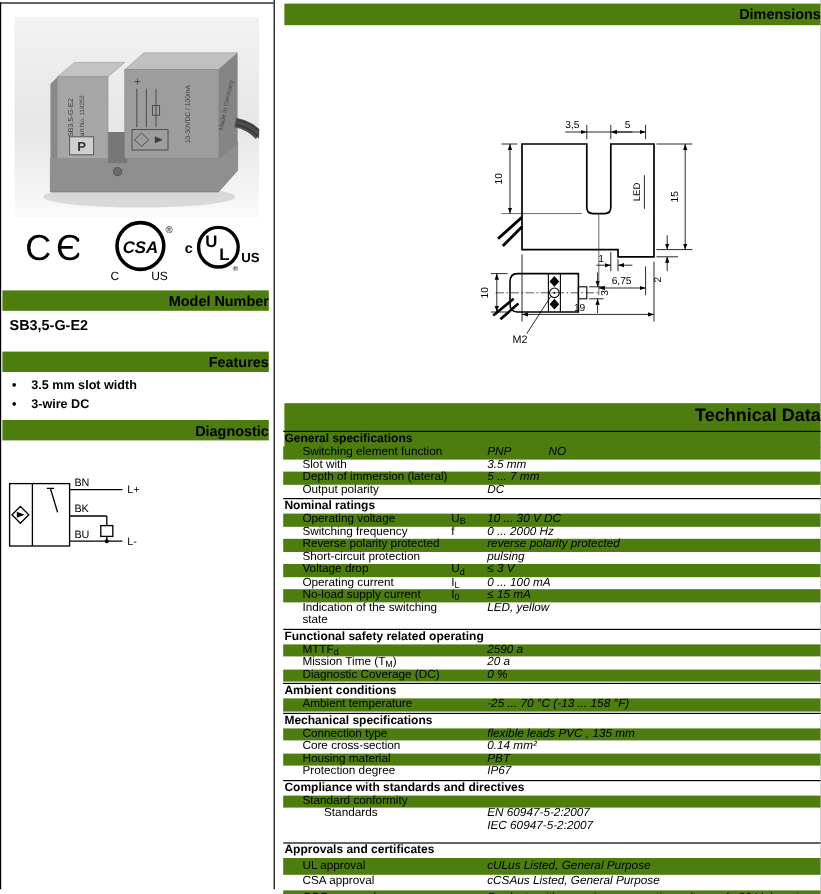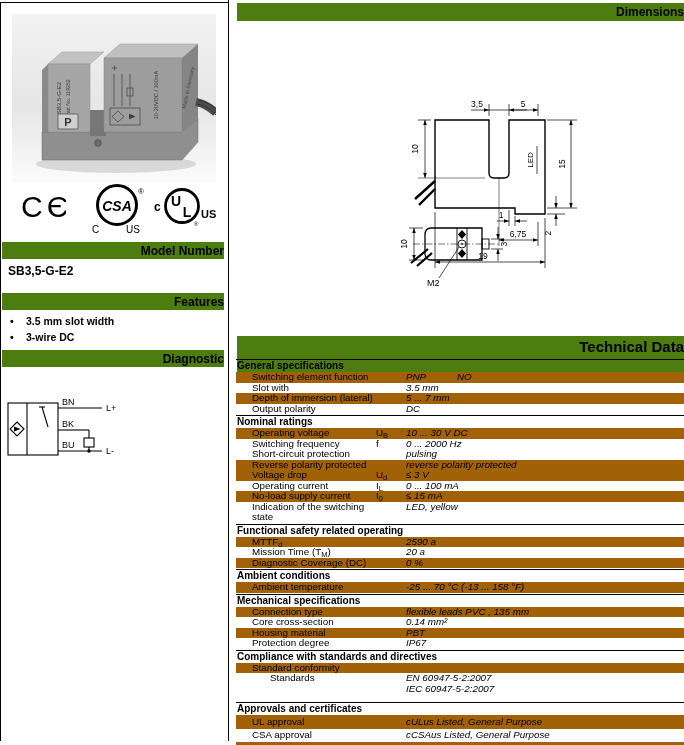--- a/index.html
+++ b/index.html
@@ -17,21 +17,21 @@
   .model-value{position:absolute;left:8px;top:264px;font-size:12px;font-weight:bold;}
   .features{position:absolute;left:8px;top:313px;width:210px;}
   .feature-item{display:flex;font-size:10.5px;font-weight:bold;line-height:16px;}
   .feature-item .dot{width:16px;padding-left:2px;}
 
   
   .tech-table{position:absolute;left:236px;top:358px;width:448px;font-size:9.8px;}
   .sec-header{border-top:1px solid #000;margin-top:1px;padding:1px 0 1px 1px;
               font-weight:bold;font-size:10px;line-height:10px;}
   .spec-row{display:flex;min-height:10.5px;line-height:10.5px;}
-  .spec-row.shade{background:#a16207;}
+  .spec-row.shade{background:#4d7c0f;}
   .spec-row.tall{padding:1.5px 0;}
   .spec-row .c-label{width:140px;padding-left:16px;box-sizing:border-box;flex:0 0 auto;}
   .spec-row.indent2 .c-label{padding-left:34px;}
   .spec-row .c-sym{width:30px;flex:0 0 auto;}
   .spec-row .c-val{flex:1 1 auto;padding-right:2px;font-style:italic;}
   .spec-row .v1{display:inline-block;min-width:51px;}
   .spec-row sub{font-size:7.5px;vertical-align:-2px;line-height:0;}
   .gap-after{margin-bottom:8px;}
 
   svg text{font-family:"Liberation Sans",sans-serif;}
@@ -276,29 +276,29 @@
       <div class="spec-row shade">
         <span class="c-label">Operating voltage</span>
         <span class="c-sym">U<sub>B</sub></span>
         <span class="c-val">10 ... 30 V DC</span>
       </div>
       <div class="spec-row">
         <span class="c-label">Switching frequency</span>
         <span class="c-sym">f</span>
         <span class="c-val">0 ... 2000 Hz</span>
       </div>
+      <div class="spec-row shade">
+        <span class="c-label">Reverse polarity protected</span>
+        <span class="c-sym"></span>
+        <span class="c-val">reverse polarity protected</span>
+      </div>
       <div class="spec-row">
         <span class="c-label">Short-circuit protection</span>
         <span class="c-sym"></span>
         <span class="c-val">pulsing</span>
-      </div>
-      <div class="spec-row shade">
-        <span class="c-label">Reverse polarity protected</span>
-        <span class="c-sym"></span>
-        <span class="c-val">reverse polarity protected</span>
       </div>
       <div class="spec-row shade">
         <span class="c-label">Voltage drop</span>
         <span class="c-sym">U<sub>d</sub></span>
         <span class="c-val">≤ 3 V</span>
       </div>
       <div class="spec-row">
         <span class="c-label">Operating current</span>
         <span class="c-sym">I<sub>L</sub></span>
         <span class="c-val">0 ... 100 mA</span>

